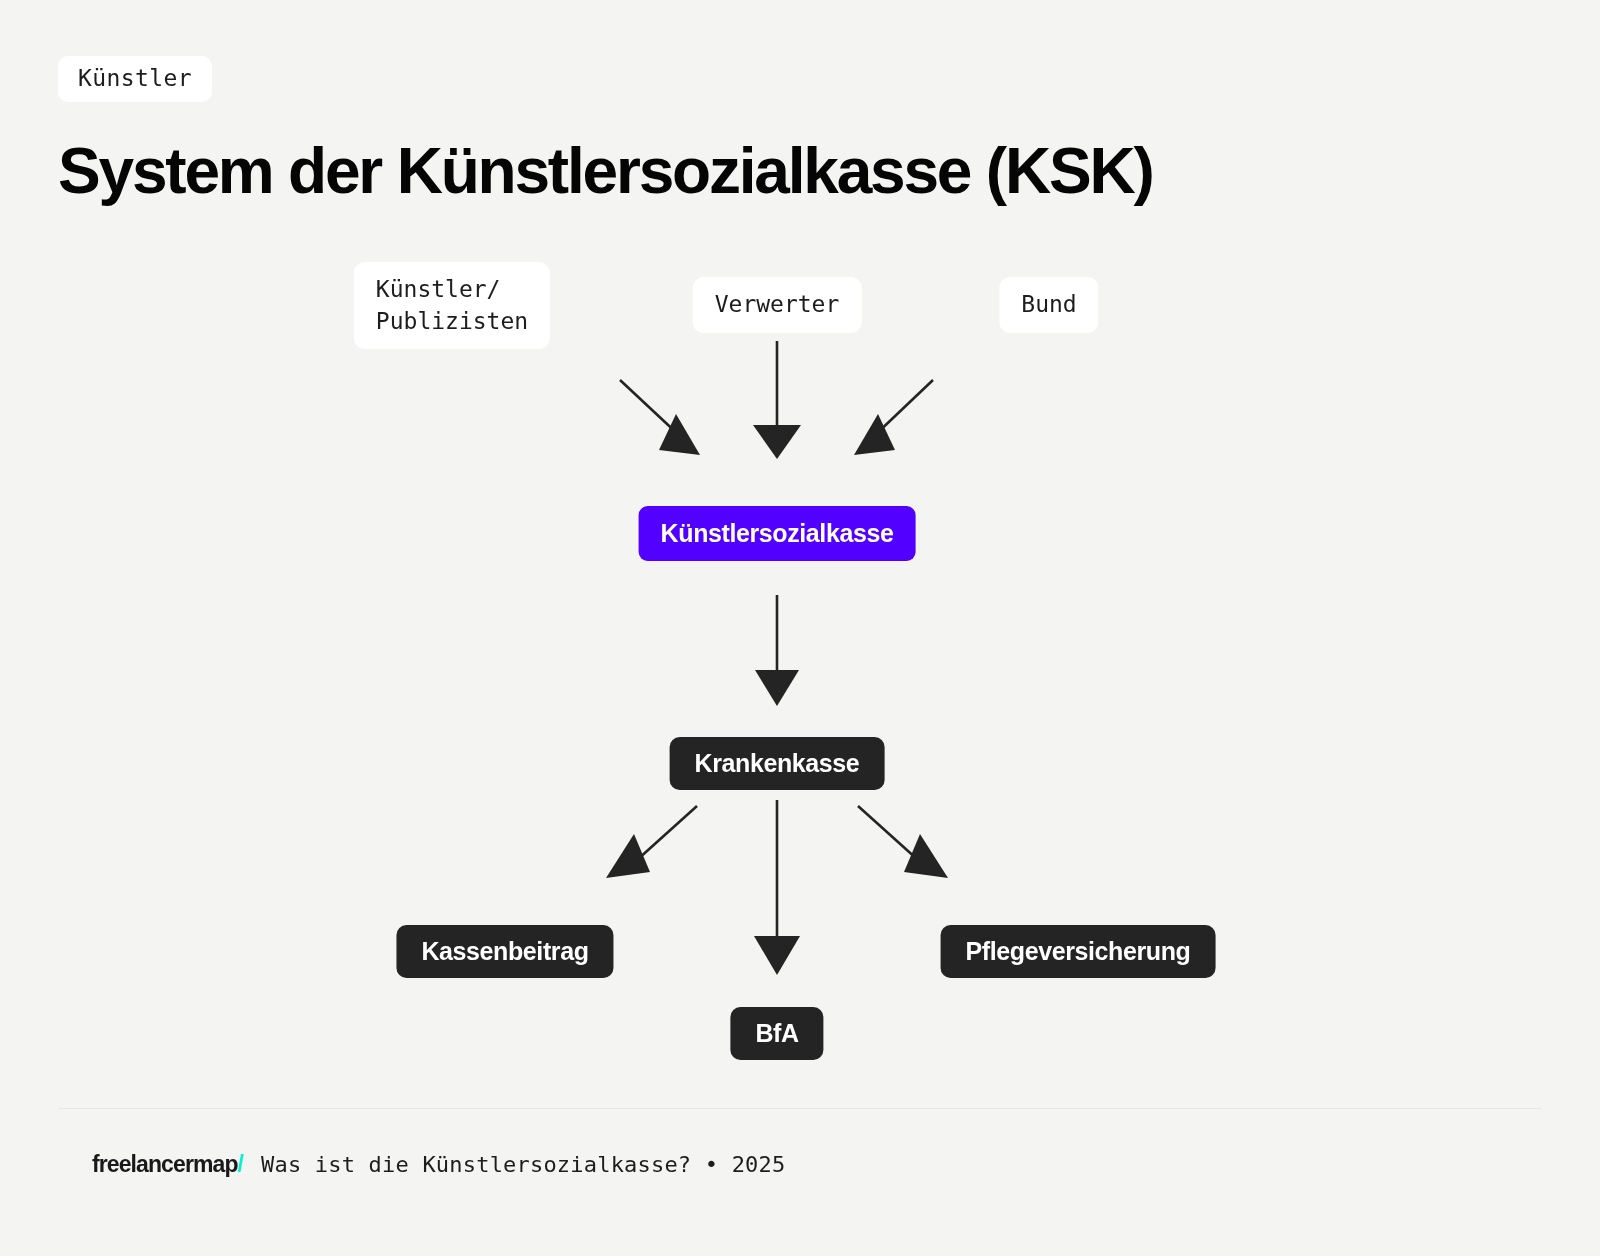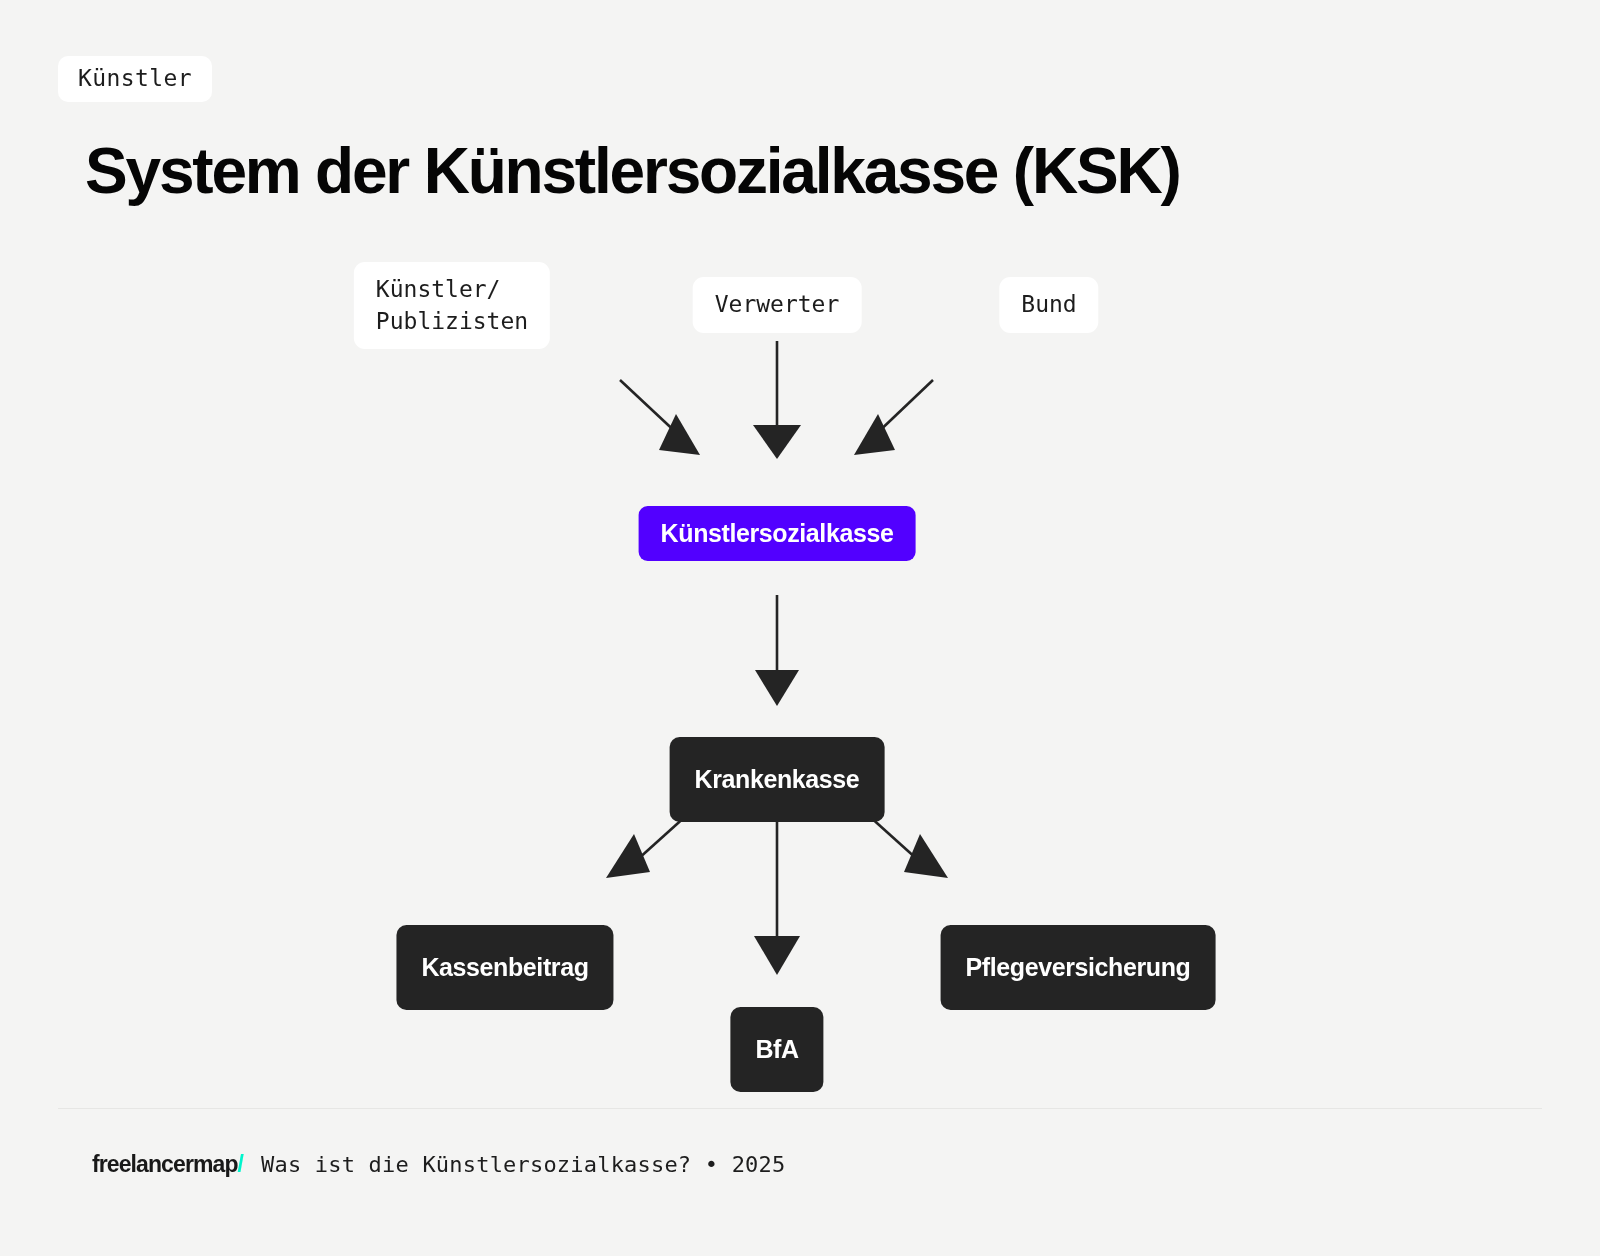--- a/index.html
+++ b/index.html
@@ -35,21 +35,20 @@
   }
   .page-title {
     margin-top: 36px;
     font-family: "Liberation Sans", sans-serif;
     font-weight: bold;
     font-size: 64px;
     line-height: 1.05;
     letter-spacing: -2.2px;
     color: #050505;
     white-space: nowrap;
-    margin-left: 27px;
   }
 
   
   .diagram {
     position: absolute;
     left: 0;
     top: 0;
     width: 1600px;
     height: 1256px;
   }
@@ -95,21 +94,21 @@
   }
   
   .node-dark {
     background: #242424;
     border-radius: 10px;
     font-family: "Liberation Sans", sans-serif;
     font-weight: bold;
     font-size: 25px;
     letter-spacing: -0.4px;
     color: #ffffff;
-    padding: 28px 25px;
+    padding: 12px 25px;
   }
 
   
   .footer-divider {
     position: absolute;
     left: 58px;
     top: 1108px;
     width: 1484px;
     height: 1px;
     background: #e6e6e4;

